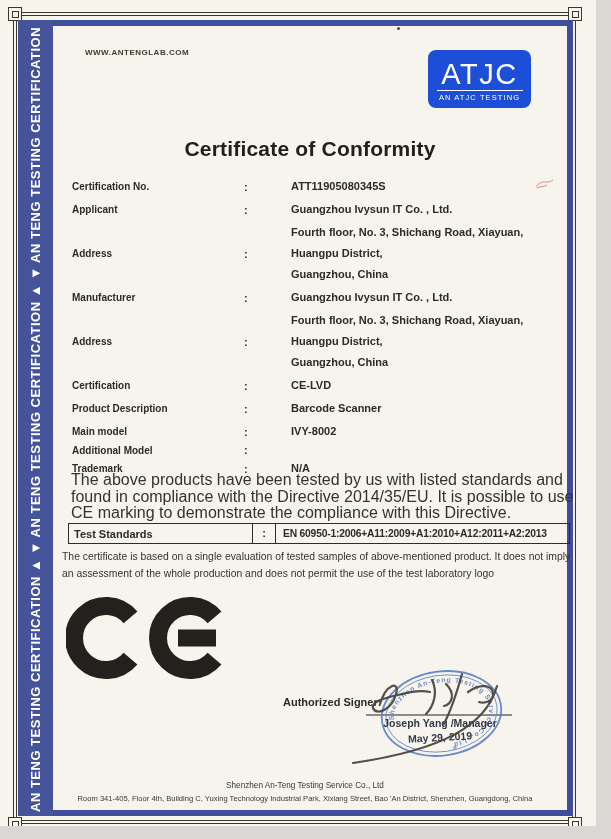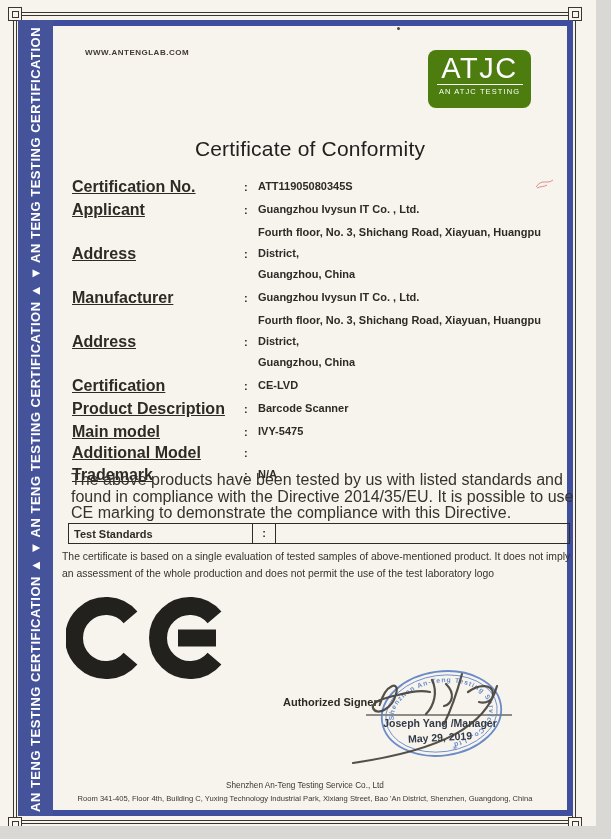--- a/index.html
+++ b/index.html
@@ -20,35 +20,35 @@
   .navy-right{position:absolute;left:567px;top:20px;width:6px;height:796px;background:#3f4f9d;}
   .navy-bottom{position:absolute;left:50px;top:810px;width:523px;height:6px;background:#3f4f9d;}
   
   .sidebar{position:absolute;left:18px;top:20px;width:35px;height:796px;background:#45539b;overflow:hidden;}
   .sidebar-text{position:absolute;left:0;top:796px;width:796px;height:35px;line-height:35px;
                 transform:rotate(-90deg);transform-origin:0 0;white-space:nowrap;
                 color:#ffffff;font-weight:bold;font-size:13px;letter-spacing:0.5px;padding-left:4px;}
   
   .website{position:absolute;left:85px;top:48px;font-size:8px;font-weight:bold;
            letter-spacing:0.5px;color:#403a33;}
-  .logo{position:absolute;left:428px;top:50px;width:103px;height:58px;background:#4d7c0f;
+  .logo{position:absolute;left:428px;top:50px;width:103px;height:58px;background:#1d4ed8;
         border-radius:8px;display:flex;flex-direction:column;align-items:center;justify-content:flex-start;
-        padding-top:2px;box-sizing:border-box;}
+        padding-top:8px;box-sizing:border-box;}
   .logo-acronym{color:#fff;font-size:29px;letter-spacing:1.5px;line-height:32px;font-weight:400;}
   .logo-line{width:86px;height:1px;background:#ffffff;margin:0 auto 2px auto;}
   .logo-sub{color:#fff;font-size:7.5px;letter-spacing:1.1px;}
   
   .title{position:absolute;left:60px;top:137px;width:500px;text-align:center;
-         font-size:21px;font-weight:normal;color:#21201e;letter-spacing:0.2px;}
+         font-size:21px;font-weight:bold;color:#21201e;letter-spacing:0.2px;}
   
   .fields{position:absolute;left:72px;top:176px;width:500px;}
   .f-row{display:flex;align-items:center;margin-bottom:2px;}
-  .f-label{width:172px;flex:none;font-size:16px;font-weight:bold;color:#2e2b27;text-decoration:underline;}
+  .f-label{width:172px;flex:none;font-size:10px;font-weight:bold;color:#2e2b27;}
   .f-colon{width:14px;flex:none;font-size:11px;font-weight:bold;color:#2e2b27;}
-  .f-value{flex:1;}
+  .f-value{flex:1;margin-left:33px;}
   .f-line{font-size:11px;font-weight:bold;color:#2e2b27;line-height:21px;}
   
   .note{position:absolute;left:71px;top:472px;width:505px;font-size:16px;line-height:16.5px;color:#36332e;}
   .disclaimer{position:absolute;left:62px;top:549px;width:512px;font-size:10.4px;line-height:16.5px;color:#36332e;}
   
   .ts-box{position:absolute;left:68px;top:523px;width:502px;height:21px;border:1.5px solid #2f2c28;
           display:flex;align-items:center;box-sizing:border-box;background:transparent;}
   .ts-label{width:178px;flex:none;padding-left:5px;font-size:11px;font-weight:bold;color:#2e2b27;}
   .ts-colon{width:22px;flex:none;text-align:center;font-size:11px;font-weight:bold;color:#2e2b27;
             border-left:1px solid #2f2c28;border-right:1px solid #2f2c28;align-self:stretch;line-height:18px;}
@@ -154,41 +154,42 @@
           <div class="f-label">Product Description</div>
           <div class="f-colon">:</div>
           <div class="f-value">
             <div class="f-line">Barcode Scanner</div>
           </div>
         </div>
         <div class="f-row">
           <div class="f-label">Main model</div>
           <div class="f-colon">:</div>
           <div class="f-value">
-            <div class="f-line">IVY-5475</div>
+            <div class="f-line">IVY-8002</div>
           </div>
         </div>
         <div class="f-row">
           <div class="f-label">Additional Model</div>
           <div class="f-colon">:</div>
         </div>
         <div class="f-row">
           <div class="f-label">Trademark</div>
           <div class="f-colon">:</div>
           <div class="f-value">
             <div class="f-line">N/A</div>
           </div>
         </div>
       </div>
 
     <div class="note">The above products have been tested by us with listed standards and found in compliance with the Directive 2014/35/EU. It is possible to use CE marking to demonstrate the compliance with this Directive.</div>
 
     <div class="ts-box">
       <div class="ts-label">Test Standards</div>
       <div class="ts-colon">:</div>
+      <div class="ts-value">EN 60950-1:2006+A11:2009+A1:2010+A12:2011+A2:2013</div>
     </div>
 
     <div class="disclaimer">The certificate is based on a single evaluation of tested samples of above-mentioned product. It does not imply an assessment of the whole production and does not permit the use of the test laboratory logo</div>
 
     <svg class="ce" width="162" height="92" viewBox="0 0 162 92">
       <path d="M 64.5,25.4 A 32,32 0 1 0 64.5,66.6" fill="none" stroke="#23211e" stroke-width="18"></path>
       <path d="M 148.5,25.4 A 32,32 0 1 0 148.5,66.6" fill="none" stroke="#23211e" stroke-width="18"></path>
       <line x1="112" y1="46" x2="150" y2="46" stroke="#23211e" stroke-width="17"></line>
     </svg>
 

